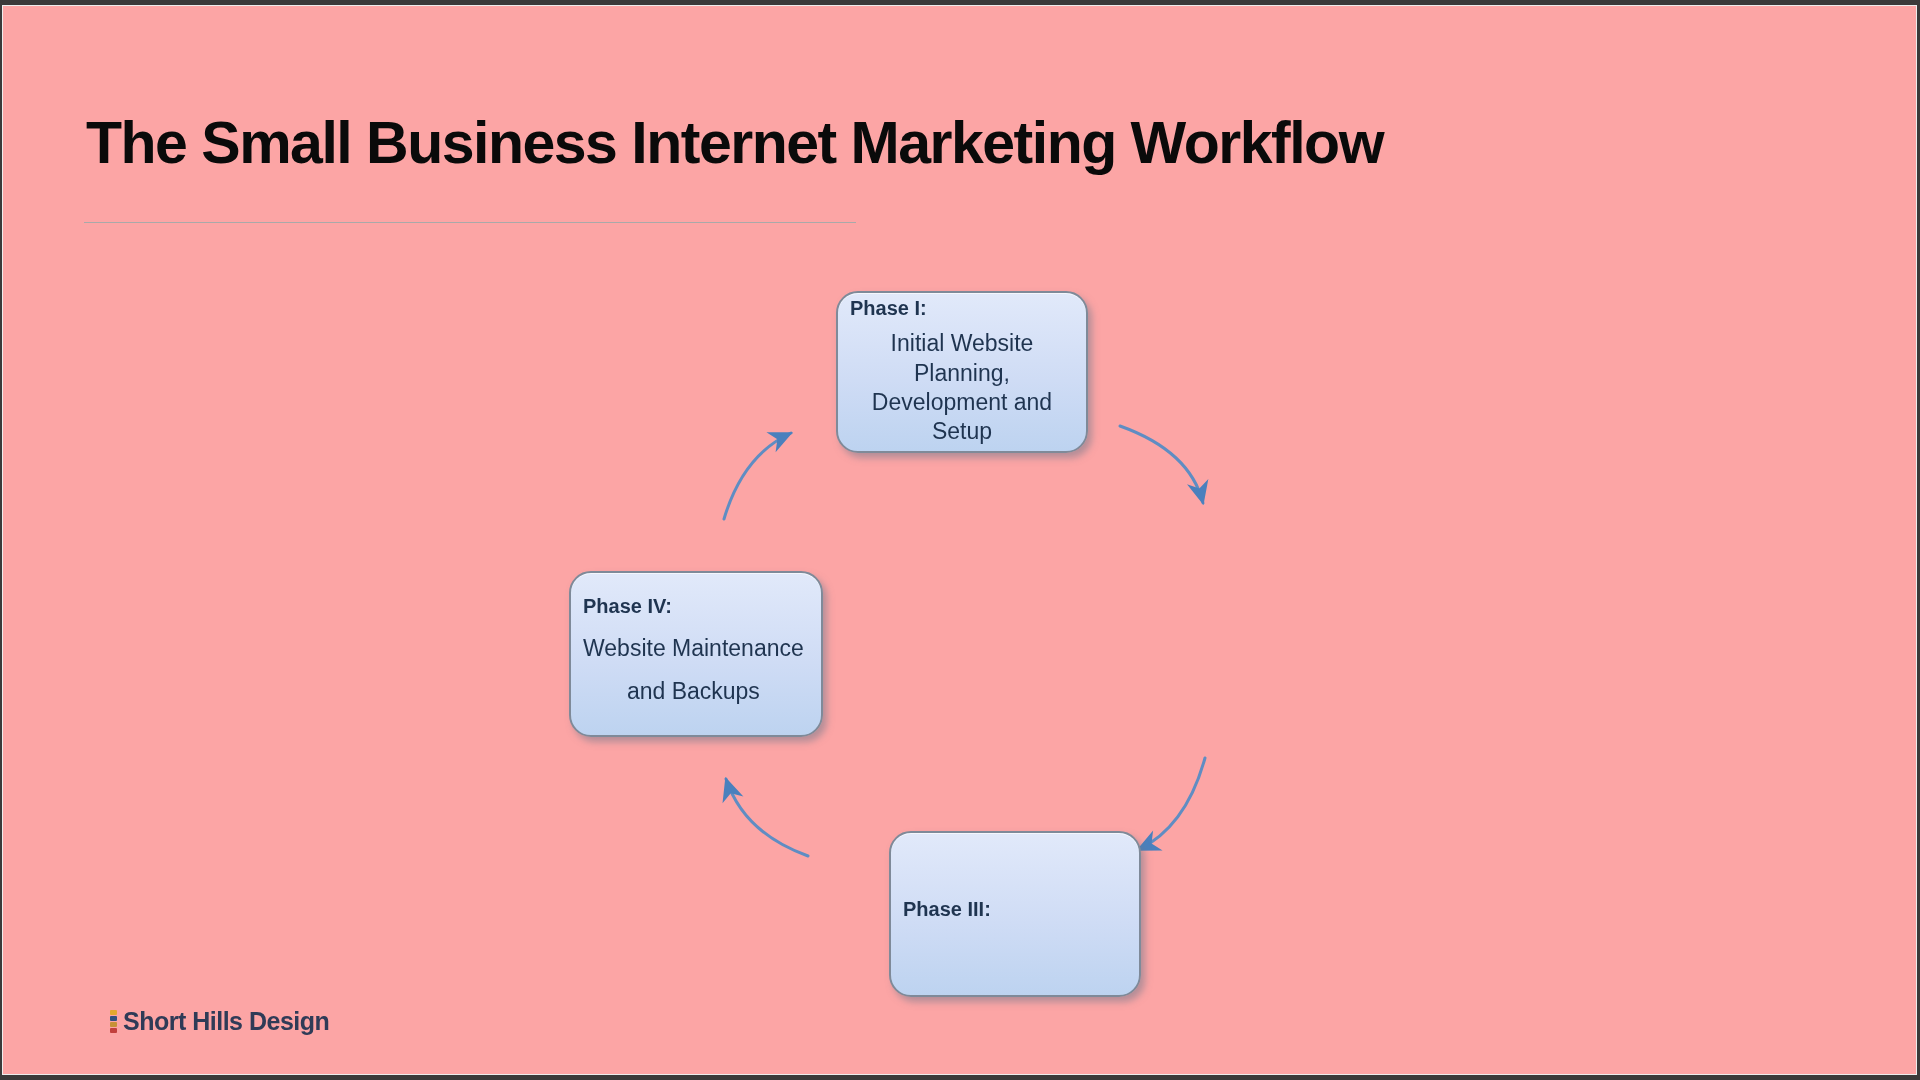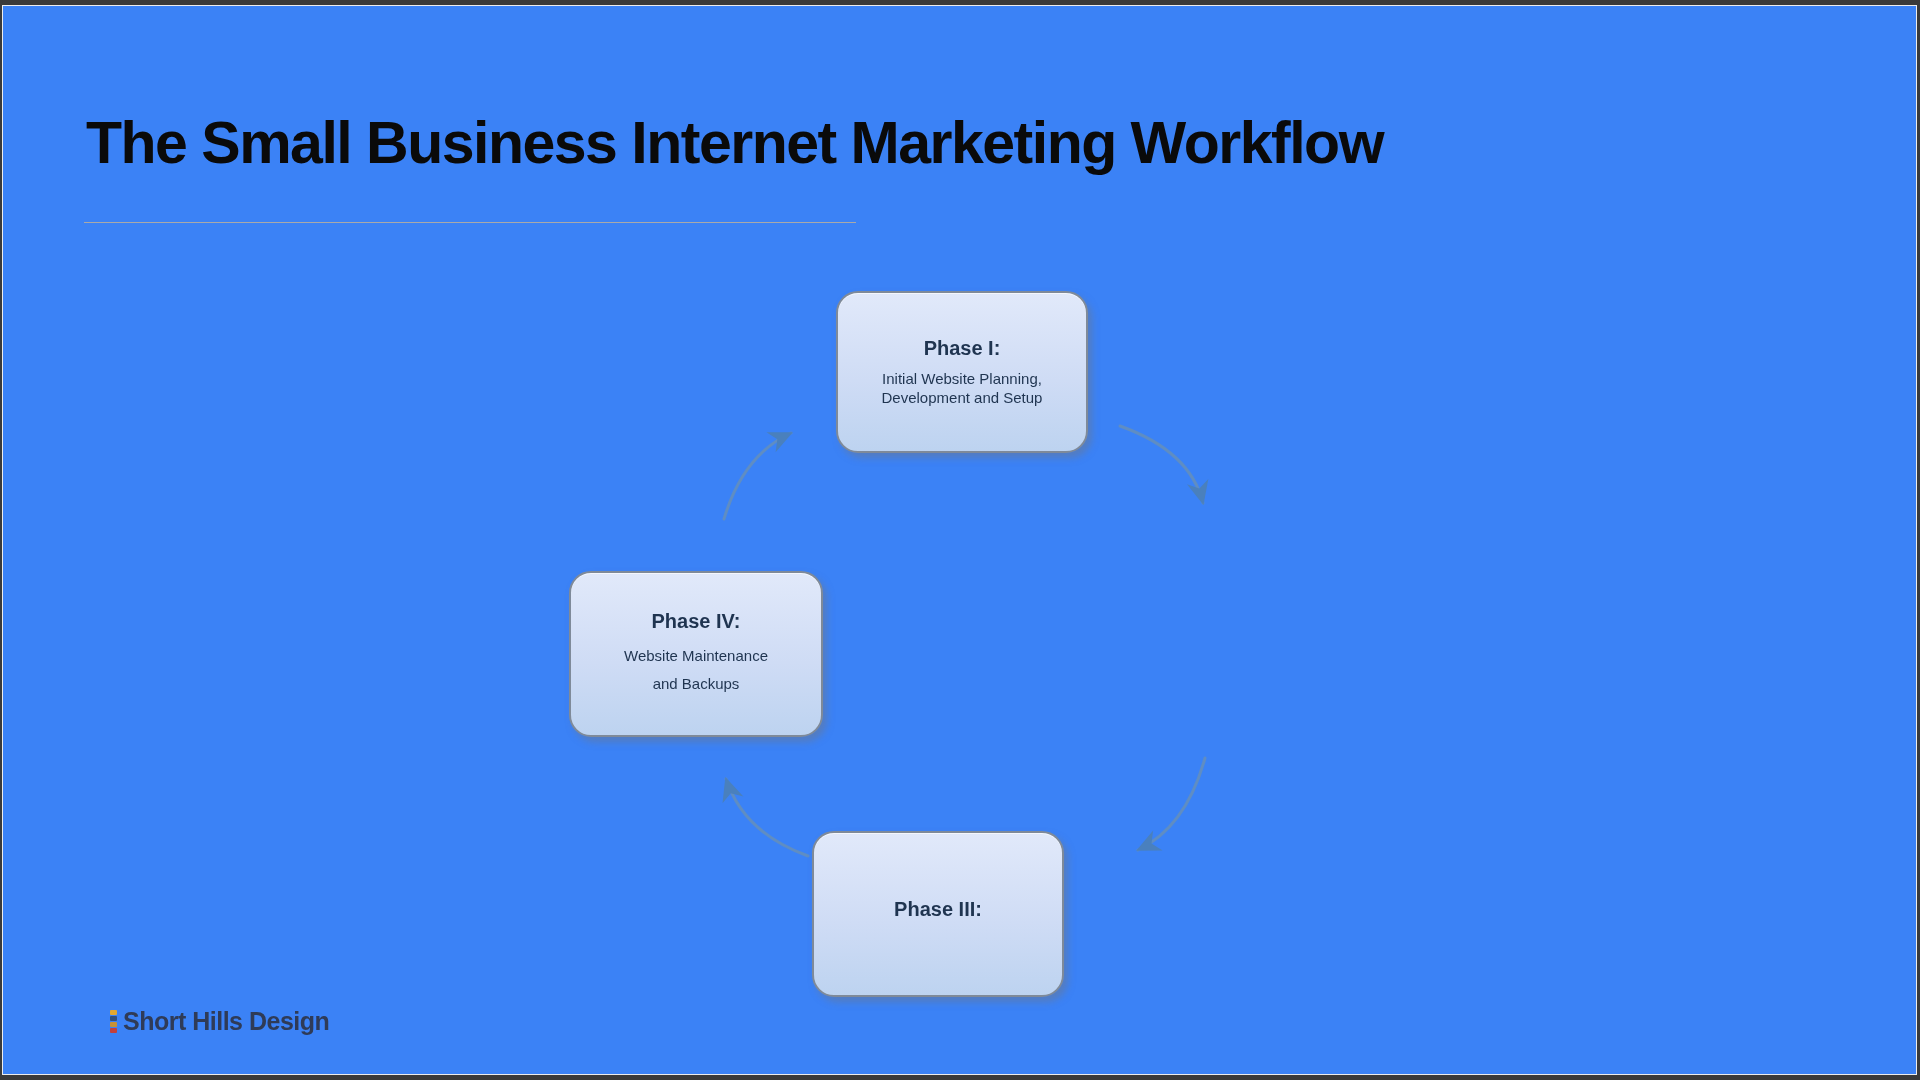--- a/index.html
+++ b/index.html
@@ -13,21 +13,21 @@
     --brand:#2f3b57;
     --title:#0a0a0a;
   }
   *{margin:0;padding:0;box-sizing:border-box;}
   html,body{width:1920px;height:1080px;overflow:hidden;background:#ffffff;}
   body{font-family:"Liberation Sans", sans-serif;}
 
   .slide{
     position:relative;
     width:1920px;height:1080px;
-    background:#3b82f6;
+    background:#fca5a5;
     border-style:solid;
     border-color:#3a3a3a;
     border-width:5px 3px 5px 2px;
     box-shadow: inset 0 0 0 1px #ededed;
   }
 
   .slide-title{
     position:absolute;
     left:84px; top:104px;
     font-size:59px;
@@ -45,39 +45,39 @@
   }
 
   .node{
     position:absolute;
     border-radius:22px;
     border:2px solid var(--box-border);
     background:linear-gradient(180deg, var(--box-top) 0%, var(--box-mid) 55%, var(--box-bottom) 100%);
     box-shadow: 4px 5px 7px rgba(110,120,140,0.5), inset 0 1px 0 rgba(255,255,255,0.65);
     display:flex;
     flex-direction:column;
-    align-items:center;
+    align-items:flex-start;
     justify-content:center;
     text-align:center;
     color:var(--box-text);
     padding:10px 12px;
   }
   .node-title{
     font-weight:bold;
     font-size:20px;
     margin-bottom:9px;
   }
   .node-text{
-    font-size:15px;
+    font-size:23px;
     line-height:1.28;
     white-space:pre-line;
   }
   .node--phase1{left:834px; top:286px; width:252px; height:162px;}
   .node--phase2{left:1105px; top:554px; width:254px; height:172px;}
-  .node--phase3{left:810px; top:826px; width:252px; height:166px;}
+  .node--phase3{left:887px; top:826px; width:252px; height:166px;}
   .node--phase4{left:567px; top:566px; width:254px; height:166px;}
   .node--phase4 .node-text{line-height:1.85;}
   .node--phase2 .node-title{margin-bottom:6px;}
 
   .arrows-layer{
     position:absolute;
     left:0; top:0;
     width:1920px; height:1080px;
     pointer-events:none;
   }

